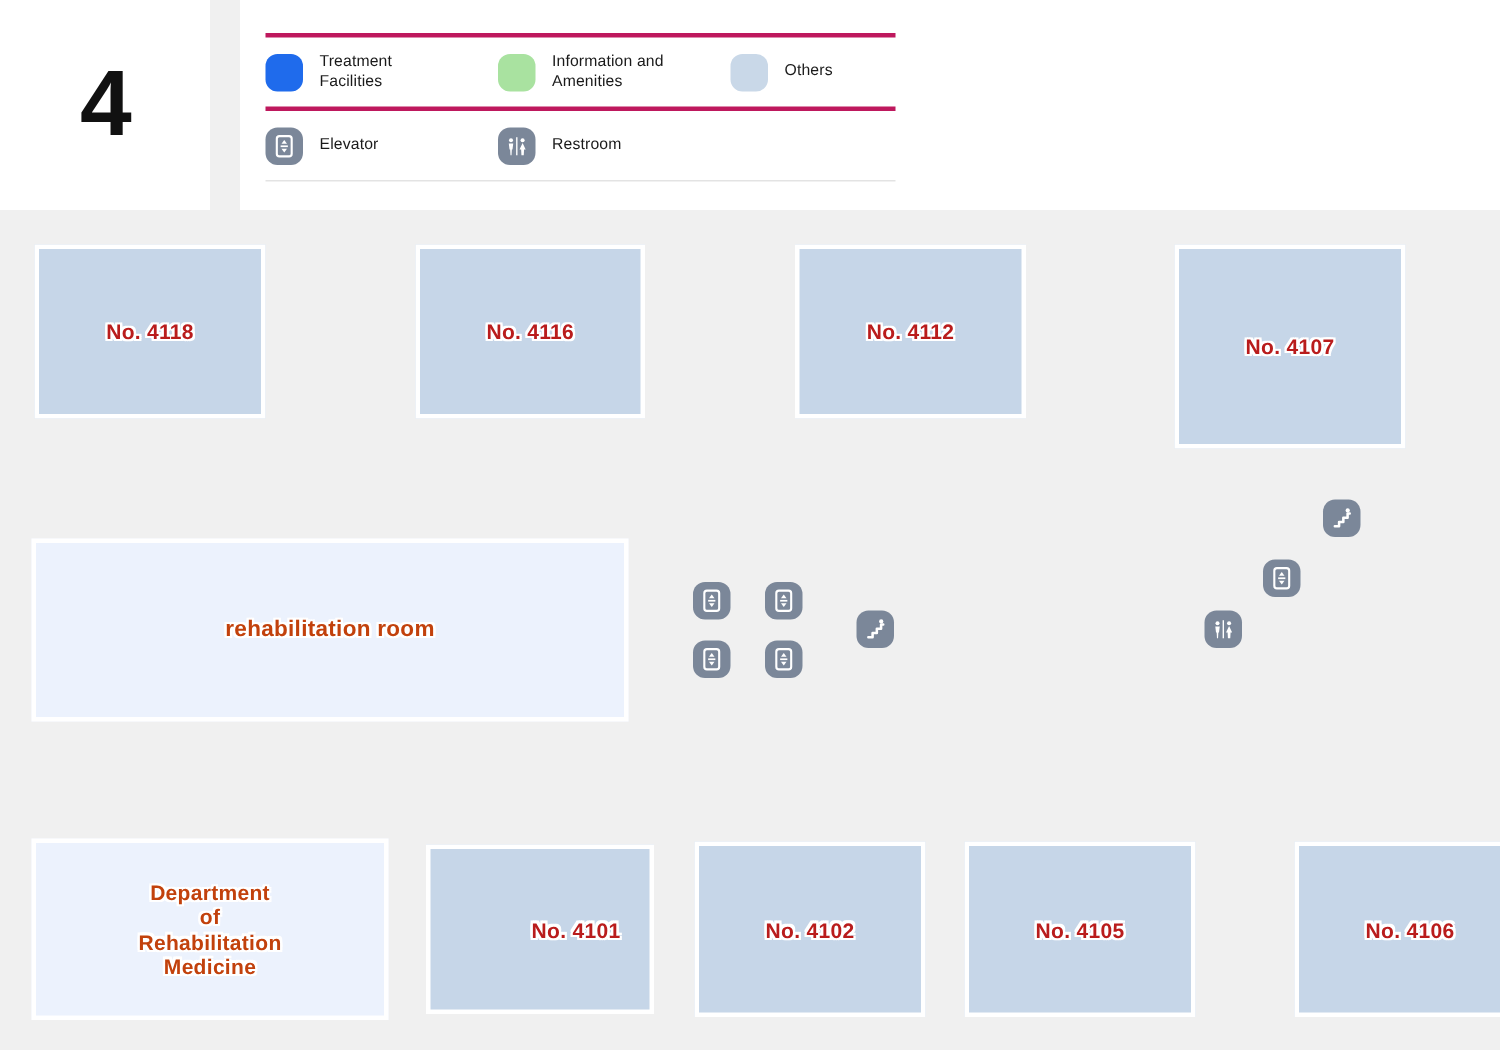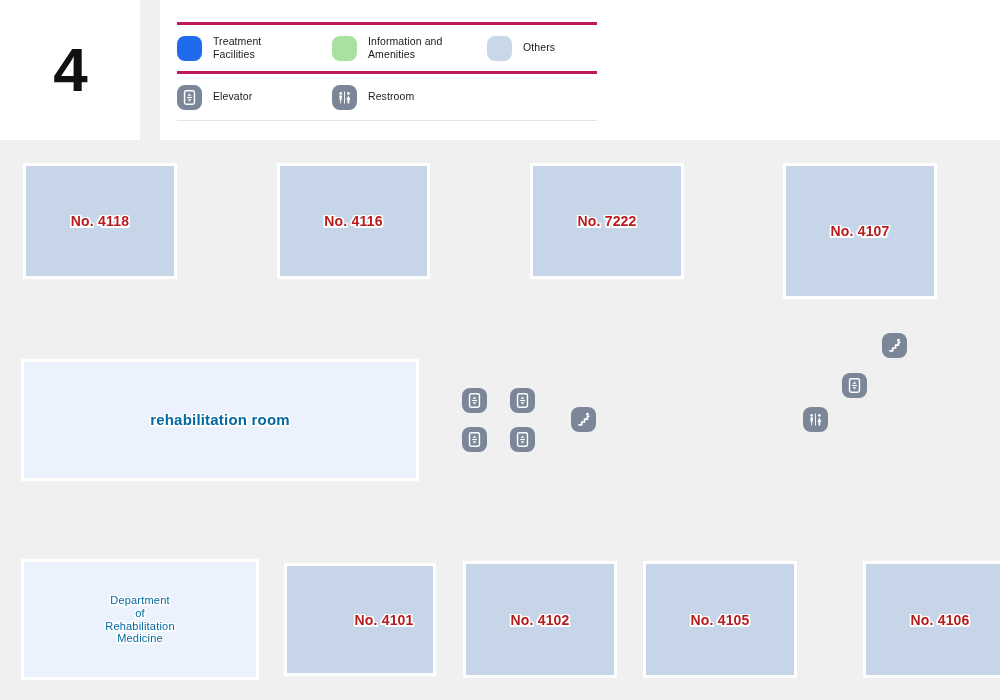--- a/index.html
+++ b/index.html
@@ -118,27 +118,27 @@
     font-weight: bold;
     color: #b91c1c;
     letter-spacing: 0.2px;
     text-shadow:
       -1.5px -1.5px 0 #ffffff,  1.5px -1.5px 0 #ffffff,
       -1.5px  1.5px 0 #ffffff,  1.5px  1.5px 0 #ffffff,
       -1.5px 0 0 #ffffff, 1.5px 0 0 #ffffff,
       0 -1.5px 0 #ffffff, 0 1.5px 0 #ffffff;
   }
   .room.highlight .room-label {
-    color: #0369a1;
+    color: #c2410c;
     font-size: 15px;
     line-height: 1.15;
   }
   .room.rehab .room-label {
-    font-size: 11px;
-    font-weight: normal;
+    font-size: 14px;
+    font-weight: bold;
   }
 
   .map-icon {
     position: absolute;
   }
 </style>
 </head>
 <body>
 
 <div id="header-band">
@@ -192,21 +192,21 @@
 </div>
 
 <div id="map">
     <div class="room" style="left: 23px; top: 23px; width: 154px; height: 116px;">
       <div class="room-label">No. 4118</div>
     </div>
     <div class="room" style="left: 277px; top: 23px; width: 153px; height: 116px;">
       <div class="room-label">No. 4116</div>
     </div>
     <div class="room" style="left: 530px; top: 23px; width: 154px; height: 116px;">
-      <div class="room-label">No. 7222</div>
+      <div class="room-label">No. 4112</div>
     </div>
     <div class="room" style="left: 783px; top: 23px; width: 154px; height: 136px;">
       <div class="room-label">No. 4107</div>
     </div>
     <div class="room highlight" style="left: 21px; top: 219px; width: 398px; height: 122px;">
       <div class="room-label">rehabilitation room</div>
     </div>
     <div class="room highlight rehab" style="left: 21px; top: 419px; width: 238px; height: 121px;">
       <div class="room-label">Department<br>of<br>Rehabilitation<br>Medicine</div>
     </div>

